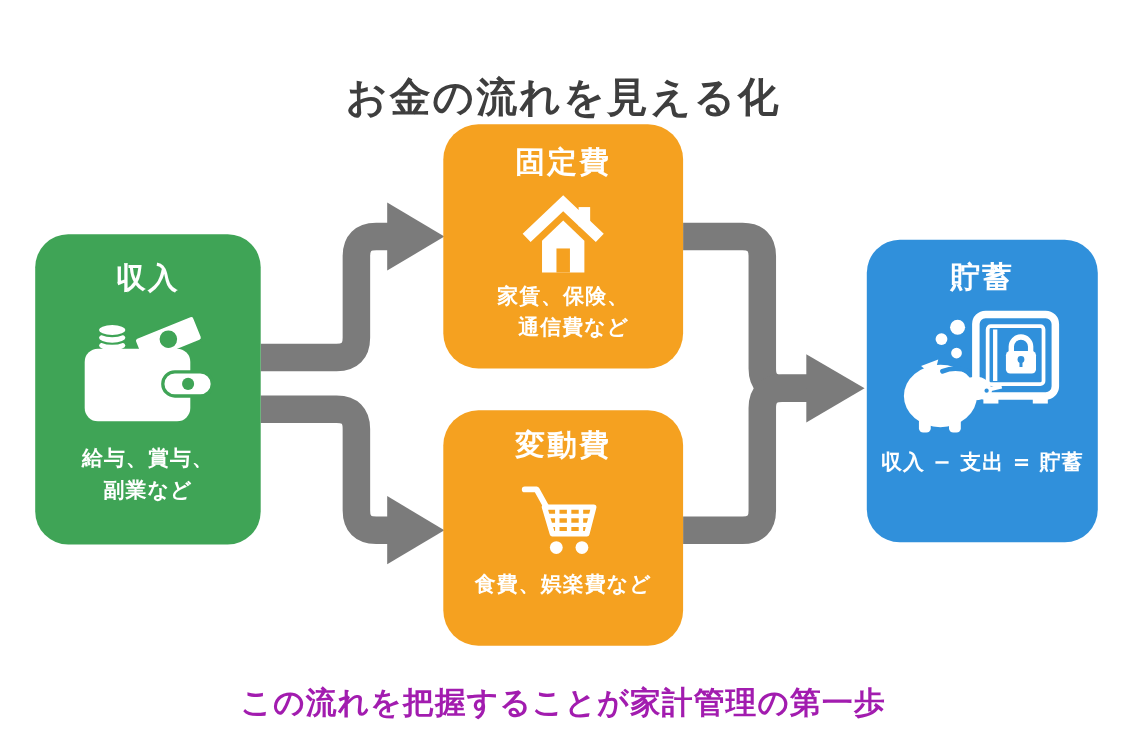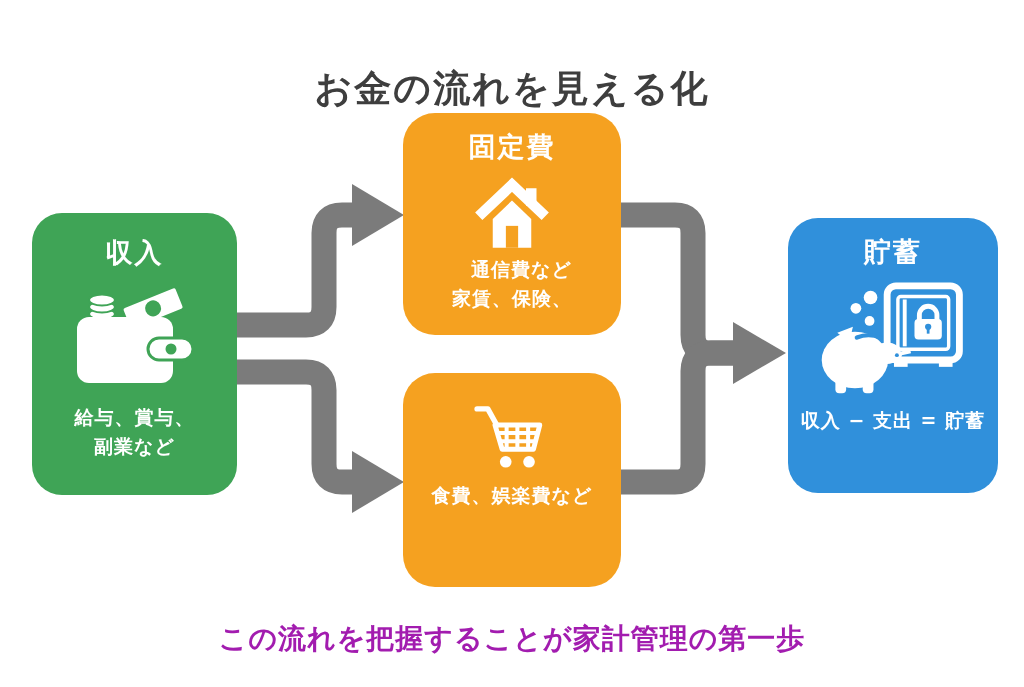--- a/index.html
+++ b/index.html
@@ -86,26 +86,27 @@
     <div class="node-label">固定費</div>
     <div class="node-icon">
       <svg width="88" height="84" viewBox="0 0 100 96">
         <rect x="66" y="22" width="12" height="20" fill="#fff"></rect>
         <path d="M12 54 L50 18 L88 54" fill="none" stroke="#fff" stroke-width="12"></path>
         <polygon points="28,57 50,36 72,57 72,90 28,90" fill="#fff"></polygon>
         <rect x="43" y="65" width="14" height="25" fill="#F5A120"></rect>
       </svg>
     </div>
     <div class="node-sub">
+      <span style="display:block">家賃、保険、</span>
       <span style="display:block">通信費など</span>
-      <span style="display:block">家賃、保険、</span>
     </div>
   </div>
 
   <div class="node node-variable">
+    <div class="node-label">変動費</div>
     <div class="node-icon">
       <svg width="90" height="86" viewBox="0 0 100 96">
         <path d="M11 20 H23 L33 38" fill="none" stroke="#fff" stroke-width="6" stroke-linecap="round" stroke-linejoin="round"></path>
         <path d="M31 38 H81 L74 65 H39 Z" fill="none" stroke="#fff" stroke-width="5.5" stroke-linejoin="round"></path>
         <g stroke="#fff" stroke-width="4.5">
           <line x1="44" y1="40" x2="44" y2="63"></line>
           <line x1="56" y1="40" x2="56" y2="63"></line>
           <line x1="68" y1="40" x2="68" y2="63"></line>
           <line x1="33" y1="47" x2="79" y2="47"></line>
           <line x1="35" y1="56" x2="77" y2="56"></line>

